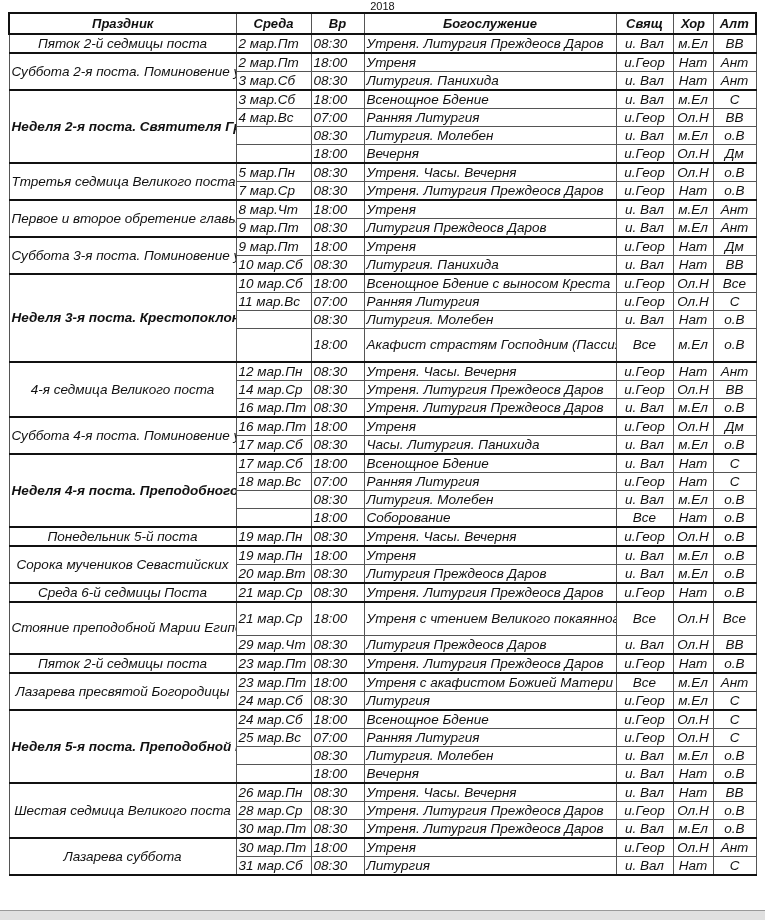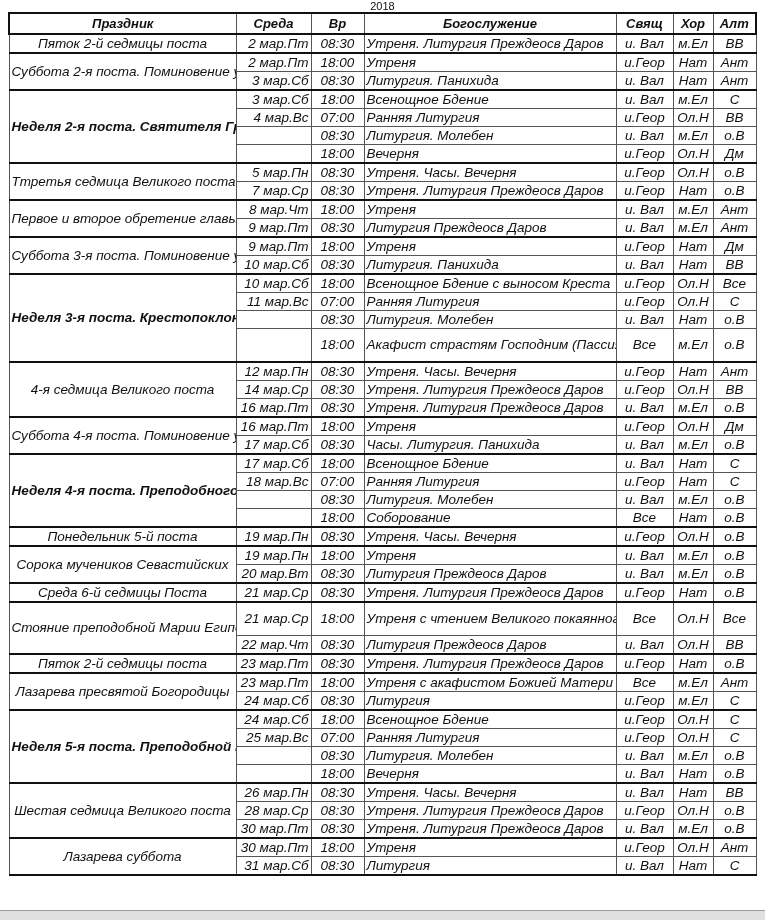--- a/index.html
+++ b/index.html
@@ -9,22 +9,22 @@
           font-size:11px; line-height:12px; }
   table.sched { position:absolute; left:8px; top:12px; border-collapse:collapse;
                 table-layout:fixed; width:747px; }
   table.sched td, table.sched th { border:1px solid #555; padding:0 2px;
                 font-size:13.5px; font-style:italic; white-space:nowrap;
                 overflow:hidden; line-height:14px; }
   table.sched th { font-weight:bold; font-size:13px; height:19px; border-top:2px solid #111; }
   table.sched td { height:17px; }
   td.feast { text-align:center; white-space:normal; line-height:16px; border-left:2px solid #111; }
   td.feast.major { font-weight:bold; font-style:italic; }
-  td.date { text-align:right; }
-  td.time { text-align:center; padding-right:3px; }
+  td.date { text-align:left; }
+  td.time { text-align:left; padding-right:3px; }
   td.svc { text-align:left; white-space:normal; line-height:14px; }
   td.c { text-align:center; }
   td.alt { text-align:center; border-right:2px solid #111; }
   tr.gstart td { border-top:2px solid #111; }
   tr.tall td { height:32px; }
   .bottombar { position:absolute; left:0; top:910px; width:765px; height:10px;
                background:#e0e0e0; border-top:1px solid #999; }
 </style>
 </head>
 <body>
@@ -309,21 +309,21 @@
       <tr class="gstart tall">
         <td class="feast" rowspan="2">Стояние преподобной Марии Египетской</td>
         <td class="date">21 мар.Ср</td>
         <td class="time">18:00</td>
         <td class="svc">Утреня с чтением Великого покаянного канона</td>
         <td class="c">Все</td>
         <td class="c">Ол.Н</td>
         <td class="alt">Все</td>
       </tr>
       <tr>
-        <td class="date">22 мар.Чт</td>
+        <td class="date">29 мар.Чт</td>
         <td class="time">08:30</td>
         <td class="svc">Литургия Преждеосв Даров</td>
         <td class="c">и. Вал</td>
         <td class="c">Ол.Н</td>
         <td class="alt">ВВ</td>
       </tr>
       <tr class="gstart">
         <td class="feast" rowspan="1">Пяток 2-й седмицы поста</td>
         <td class="date">23 мар.Пт</td>
         <td class="time">08:30</td>

